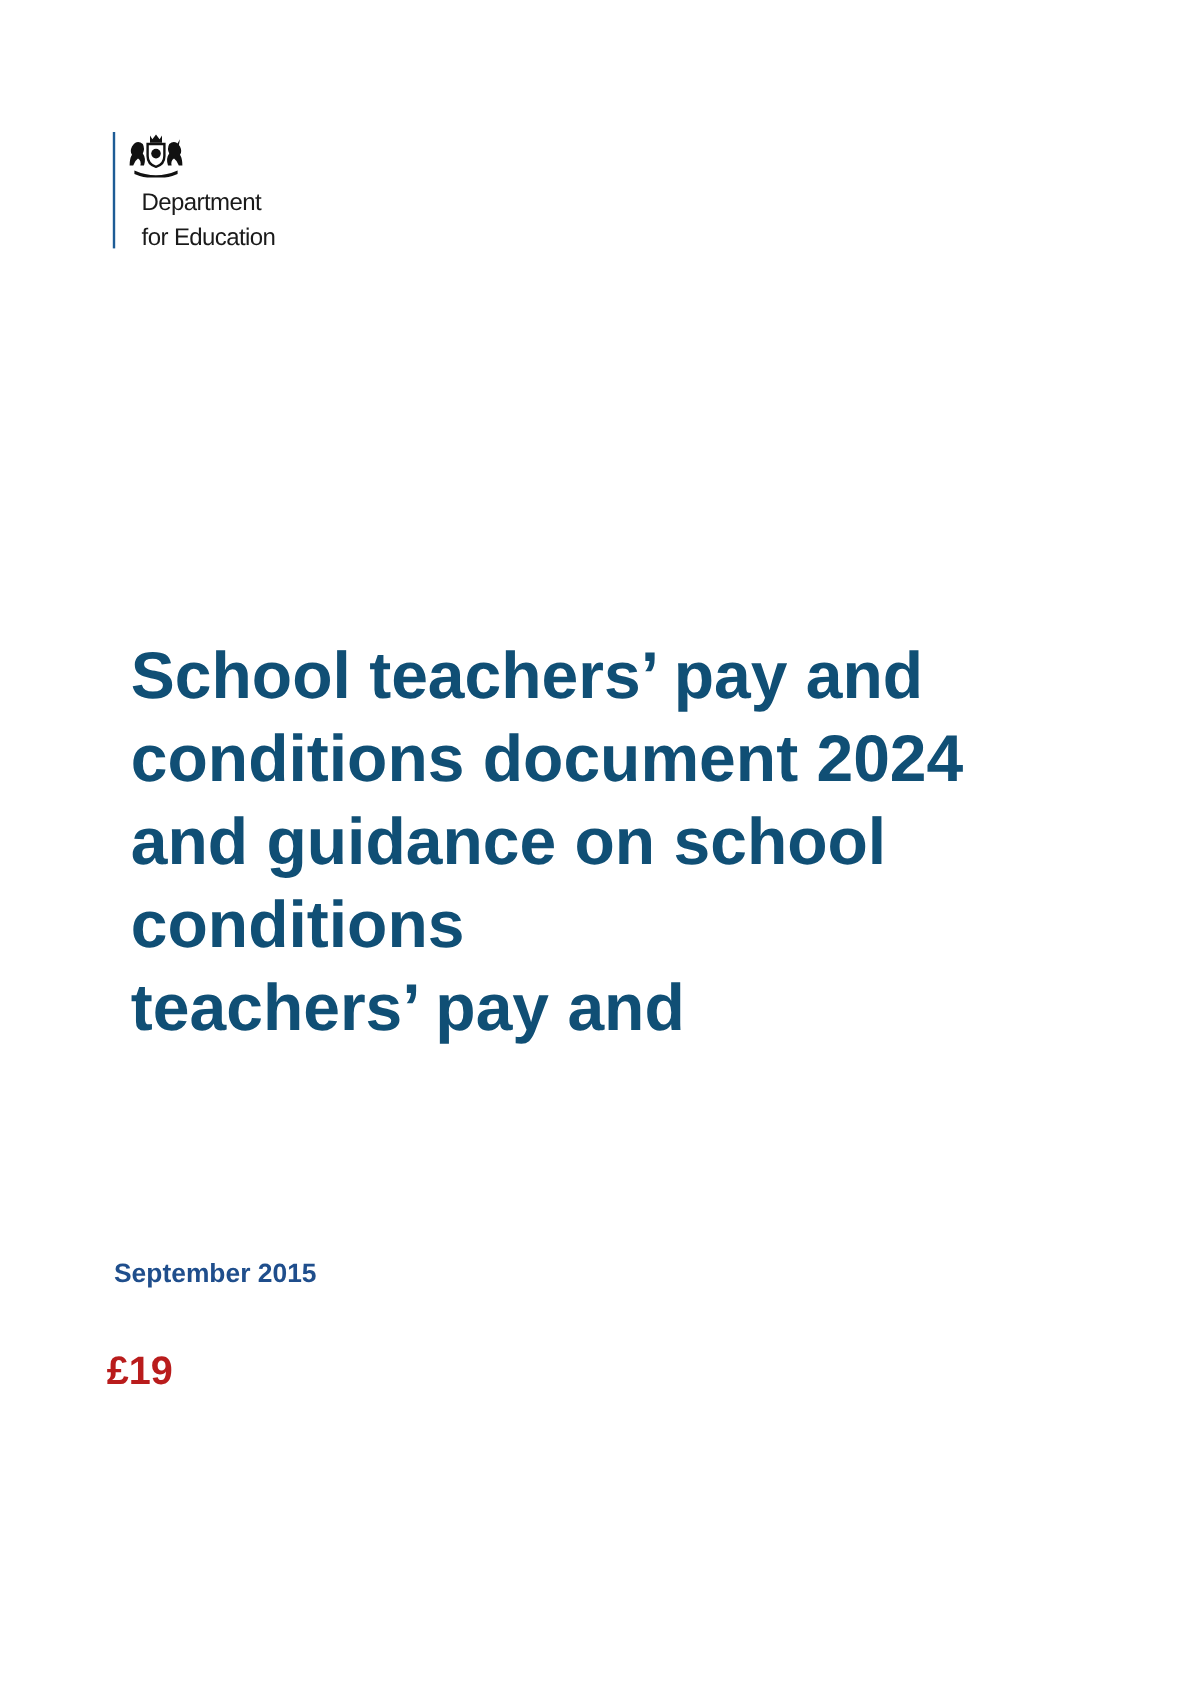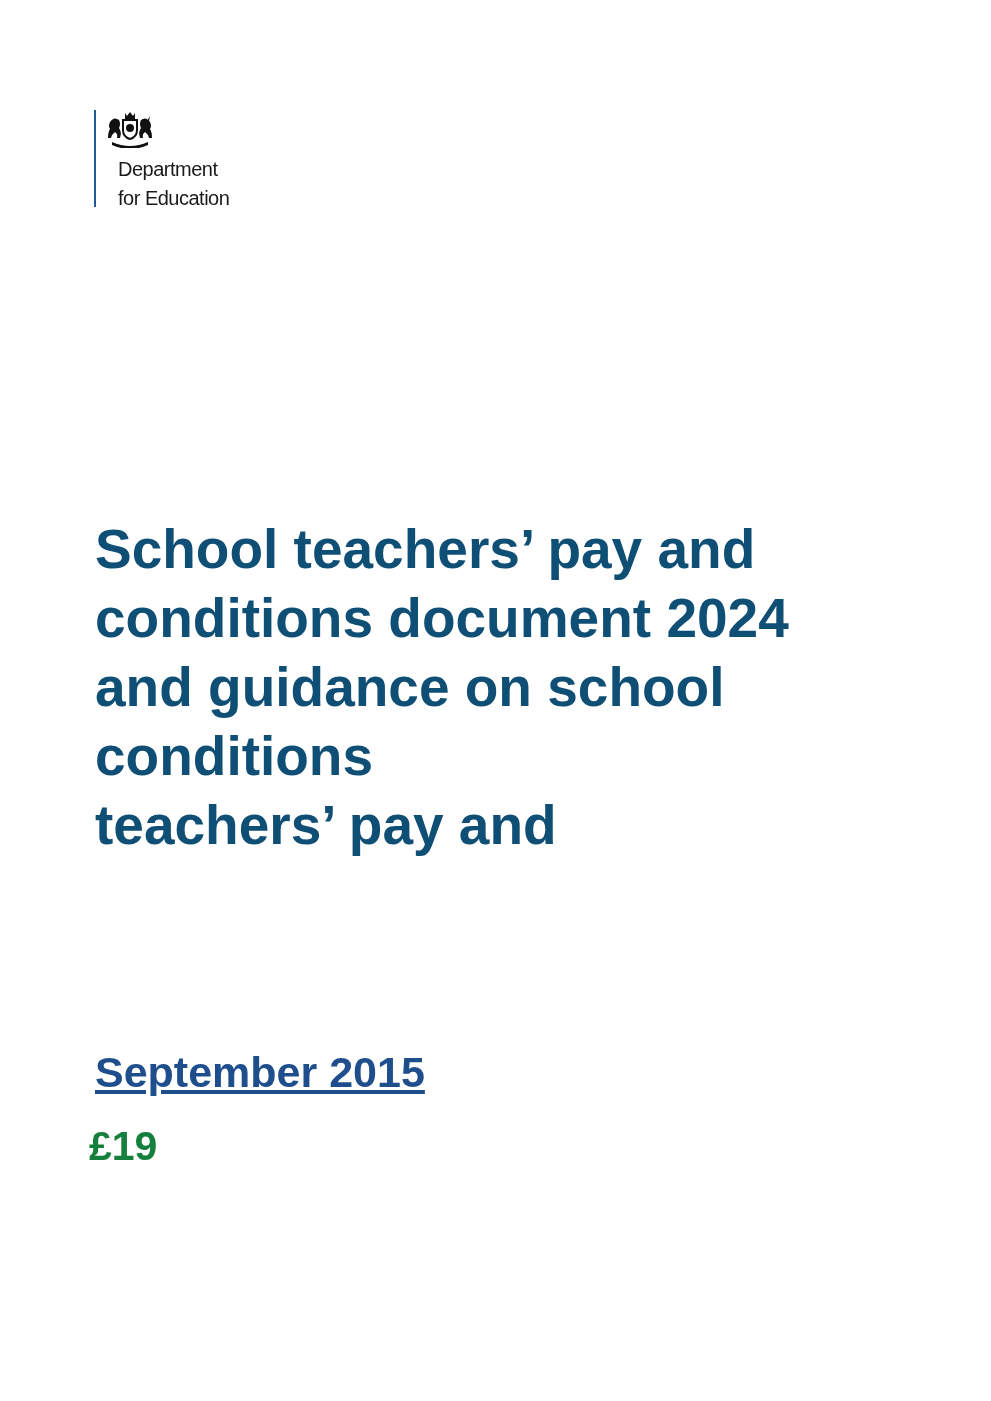--- a/index.html
+++ b/index.html
@@ -1,23 +1,23 @@
 <!DOCTYPE html>
 <html><head>
 <meta charset="utf-8">
 <style>
   html, body { margin:0; padding:0; background:#ffffff; }
   body { width:991px; height:1401px; position:relative; overflow:hidden; font-family:"Liberation Sans", sans-serif; }
   .logo { position:absolute; left:94px; top:110px; }
   .logo-bar { position:absolute; left:0; top:0; width:2px; height:97px; background:#1d5c96; }
   .crest { position:absolute; left:12px; top:0; width:48px; height:38px; }
   .logo-text { position:absolute; left:24px; top:45px; font-size:20px; line-height:29px; color:#1a1a1a; letter-spacing:-0.5px; white-space:nowrap; }
-  .title { position:absolute; left:95px; top:515px; width:820px; margin:0; font-size:55px; line-height:69px; font-weight:bold; color:#104f75; }
-  .date { position:absolute; left:95px; top:1048px; font-size:43px; font-weight:bold; color:#1f4e8c;text-decoration:underline; }
-  .price { position:absolute; left:89px; top:1123px; font-size:41px; font-weight:bold; color:#15803d; }
+  .title { position:absolute; left:95px; top:515px; width:820px; margin:14px; font-size:55px; line-height:69px; font-weight:bold; color:#104f75; }
+  .date { position:absolute; left:95px; top:1048px; font-size:22px; font-weight:bold; color:#1f4e8c; }
+  .price { position:absolute; left:89px; top:1123px; font-size:33px; font-weight:bold; color:#b91c1c; }
 </style>
 </head>
 <body>
 
 <div class="logo">
   <div class="logo-bar"></div>
   <svg class="crest" viewBox="0 0 48 38">
     <g fill="#111">
 
       <path d="M19 3 L21 6 L24 2 L27 6 L29 3 L29 9 L19 9 Z"></path>

